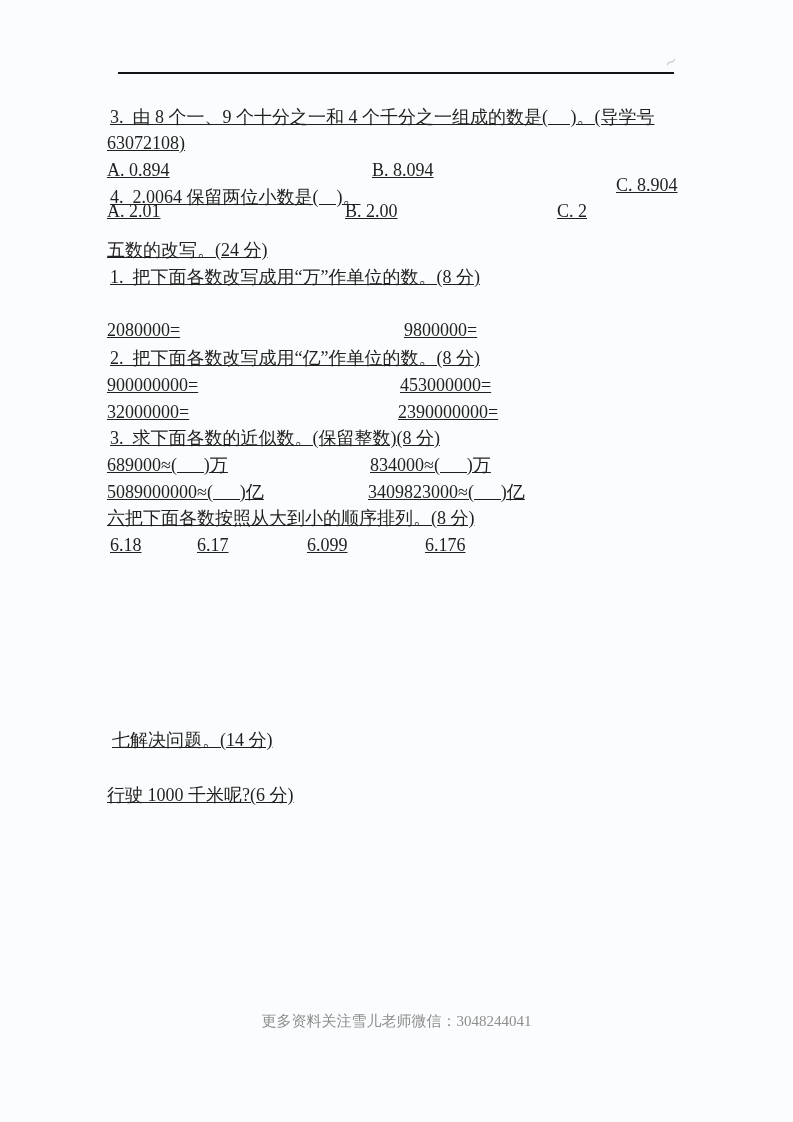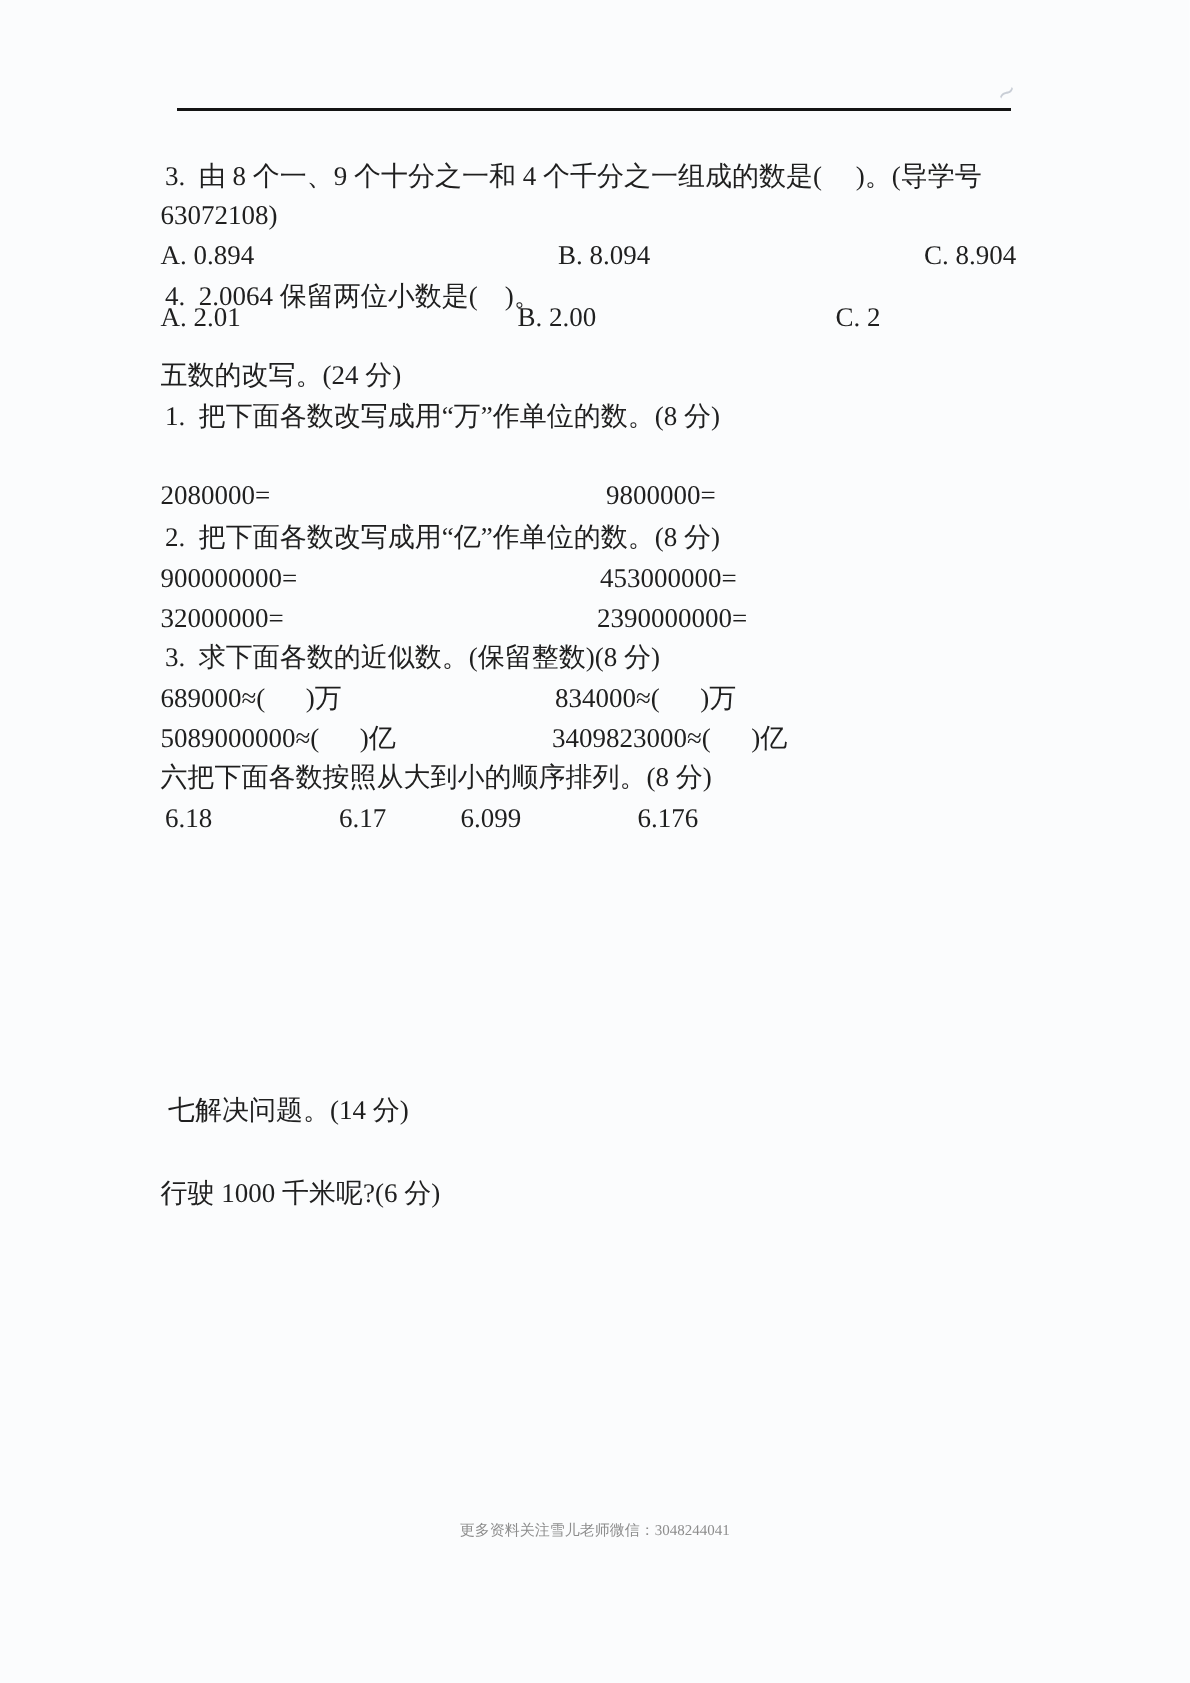--- a/index.html
+++ b/index.html
@@ -12,40 +12,40 @@
     color:#1f1f1f;
   }
   .row {
     position:absolute;
     left:0; width:100%;
     height:26px;
     font-size:18px;
     line-height:26px;
     white-space:pre;
   }
-  .cell { position:absolute; top:0; white-space:pre; }
+  .cell { position:absolute; top:0; white-space:pre;text-decoration:underline; }
   .top-rule {
     position:absolute;
     left:118px; top:72px;
     width:556px; height:2px;
     background:#141414;
   }
   .pen-mark {
     position:absolute;
     left:664px; top:52px;
     color:#c9ced6;
     font-size:16px;
     transform:rotate(-32deg);
     font-family:"DejaVu Sans",sans-serif;
   }
   .footer-note {
     position:absolute;
     left:0; top:1013px; width:100%;
     text-align:center;
-    font-size:10px; line-height:16px;
+    font-size:15px; line-height:16px;
     color:#8d8d8d;
     white-space:pre;
   }
   .footer-site {
     position:absolute;
     left:0; top:1064px; width:100%;
     text-align:center;
     font-size:18px; line-height:26px;
     color:#a2a6ab;
     font-family:"Liberation Sans","DejaVu Sans",sans-serif;
@@ -62,21 +62,21 @@
 
   <div class="row" style="top:104px;">
     <span class="cell" style="left:110px;">3.  由 8 个一、9 个十分之一和 4 个千分之一组成的数是(     )。(导学号</span>
   </div>
   <div class="row" style="top:130px;">
     <span class="cell" style="left:107px;">63072108)</span>
   </div>
   <div class="row" style="top:157px;">
     <span class="cell" style="left:107px;">A. 0.894</span>
     <span class="cell" style="left:372px;">B. 8.094</span>
-    <span class="cell" style="left:616px;">C. 8.904</span>
+    <span class="cell" style="left:616px;margin-top:15px;">C. 8.904</span>
   </div>
 
   <div class="row" style="top:184px;">
     <span class="cell" style="left:110px;">4.  2.0064 保留两位小数是(    )。</span>
   </div>
   <div class="row" style="top:198px;">
     <span class="cell" style="left:107px;">A. 2.01</span>
     <span class="cell" style="left:345px;">B. 2.00</span>
     <span class="cell" style="left:557px;">C. 2</span>
   </div>
@@ -112,21 +112,21 @@
   <div class="row" style="top:479px;">
     <span class="cell" style="left:107px;">5089000000≈(      )亿</span>
     <span class="cell" style="left:368px;">3409823000≈(      )亿</span>
   </div>
 
   <div class="row" style="top:505px;">
     <span class="cell" style="left:107px;">六把下面各数按照从大到小的顺序排列。(8 分)</span>
   </div>
   <div class="row" style="top:532px;">
     <span class="cell" style="left:110px;">6.18</span>
-    <span class="cell" style="left:226px;">6.17</span>
+    <span class="cell" style="left:197px;">6.17</span>
     <span class="cell" style="left:307px;">6.099</span>
     <span class="cell" style="left:425px;">6.176</span>
   </div>
 
   <div class="row" style="top:727px;">
     <span class="cell" style="left:112px;">七解决问题。(14 分)</span>
   </div>
   <div class="row" style="top:782px;">
     <span class="cell" style="left:107px;">行驶 1000 千米呢?(6 分)</span>
   </div>

